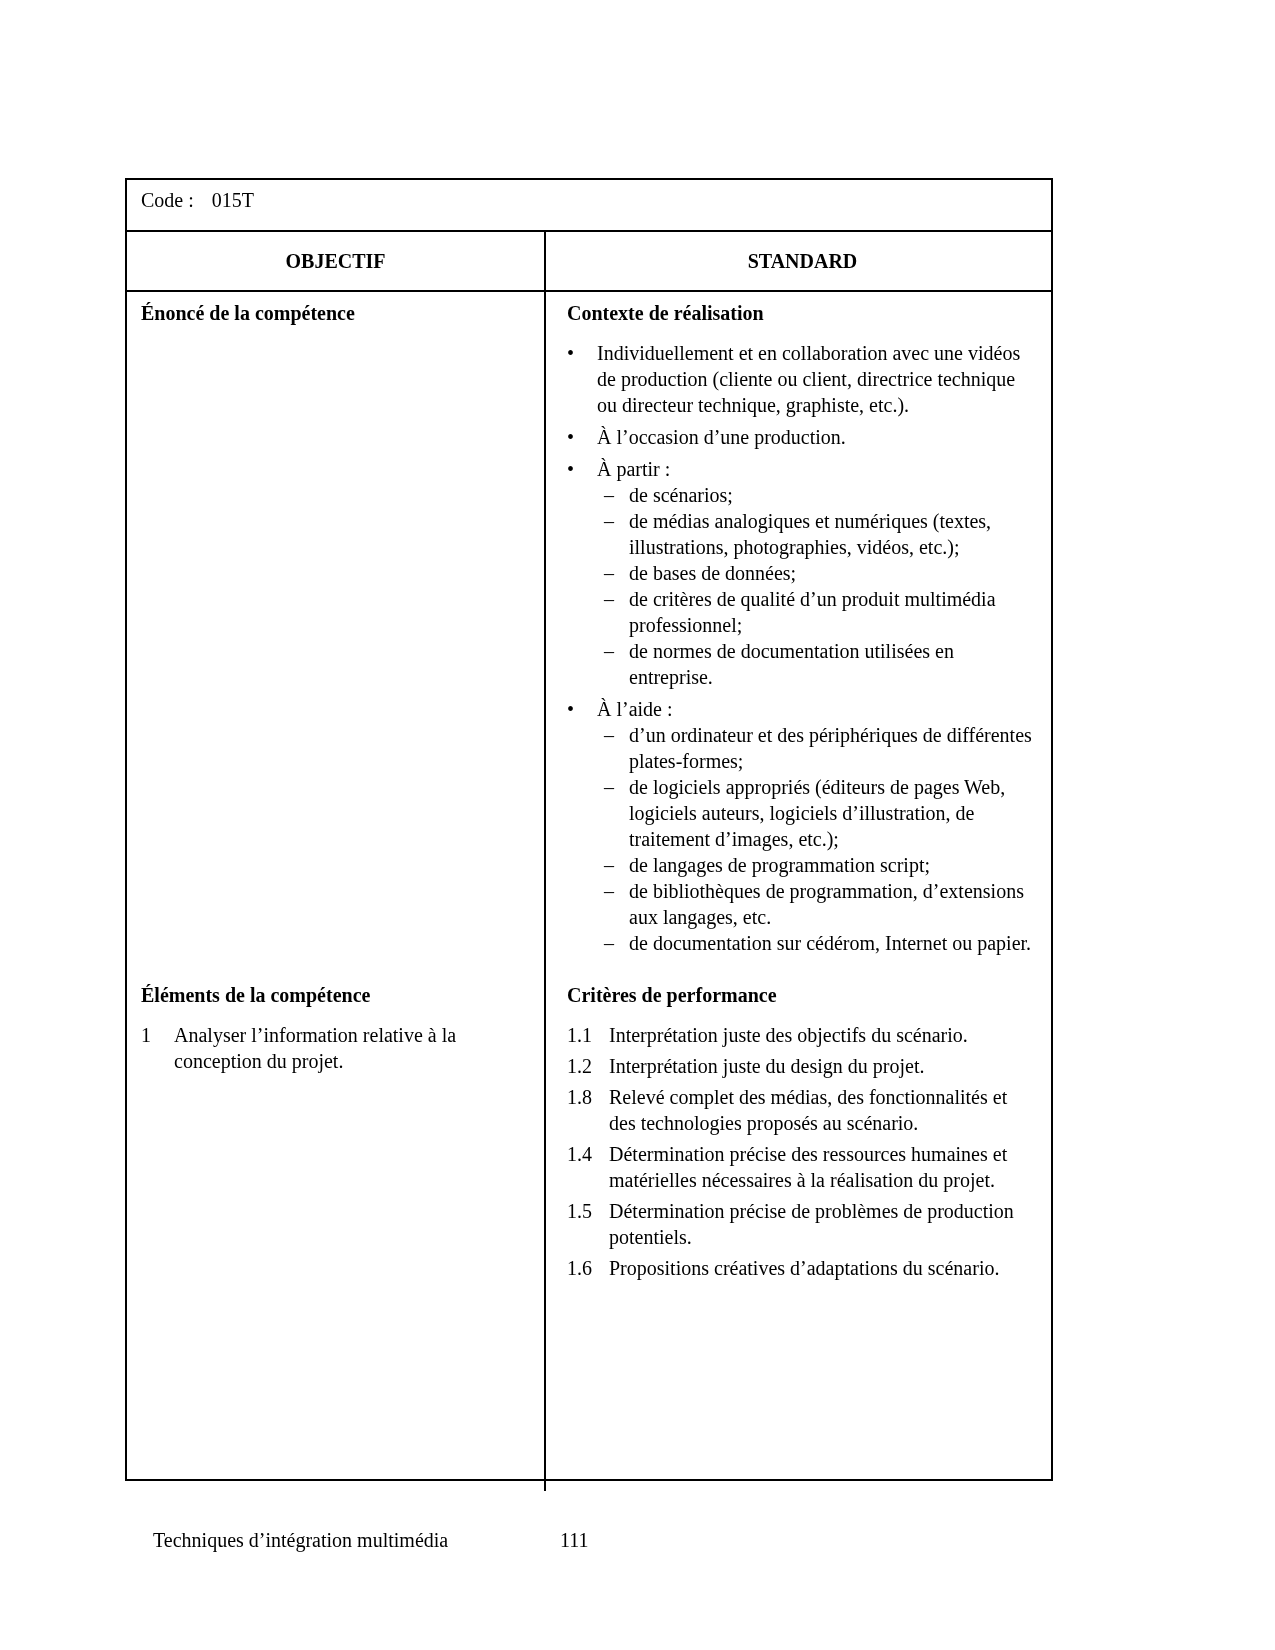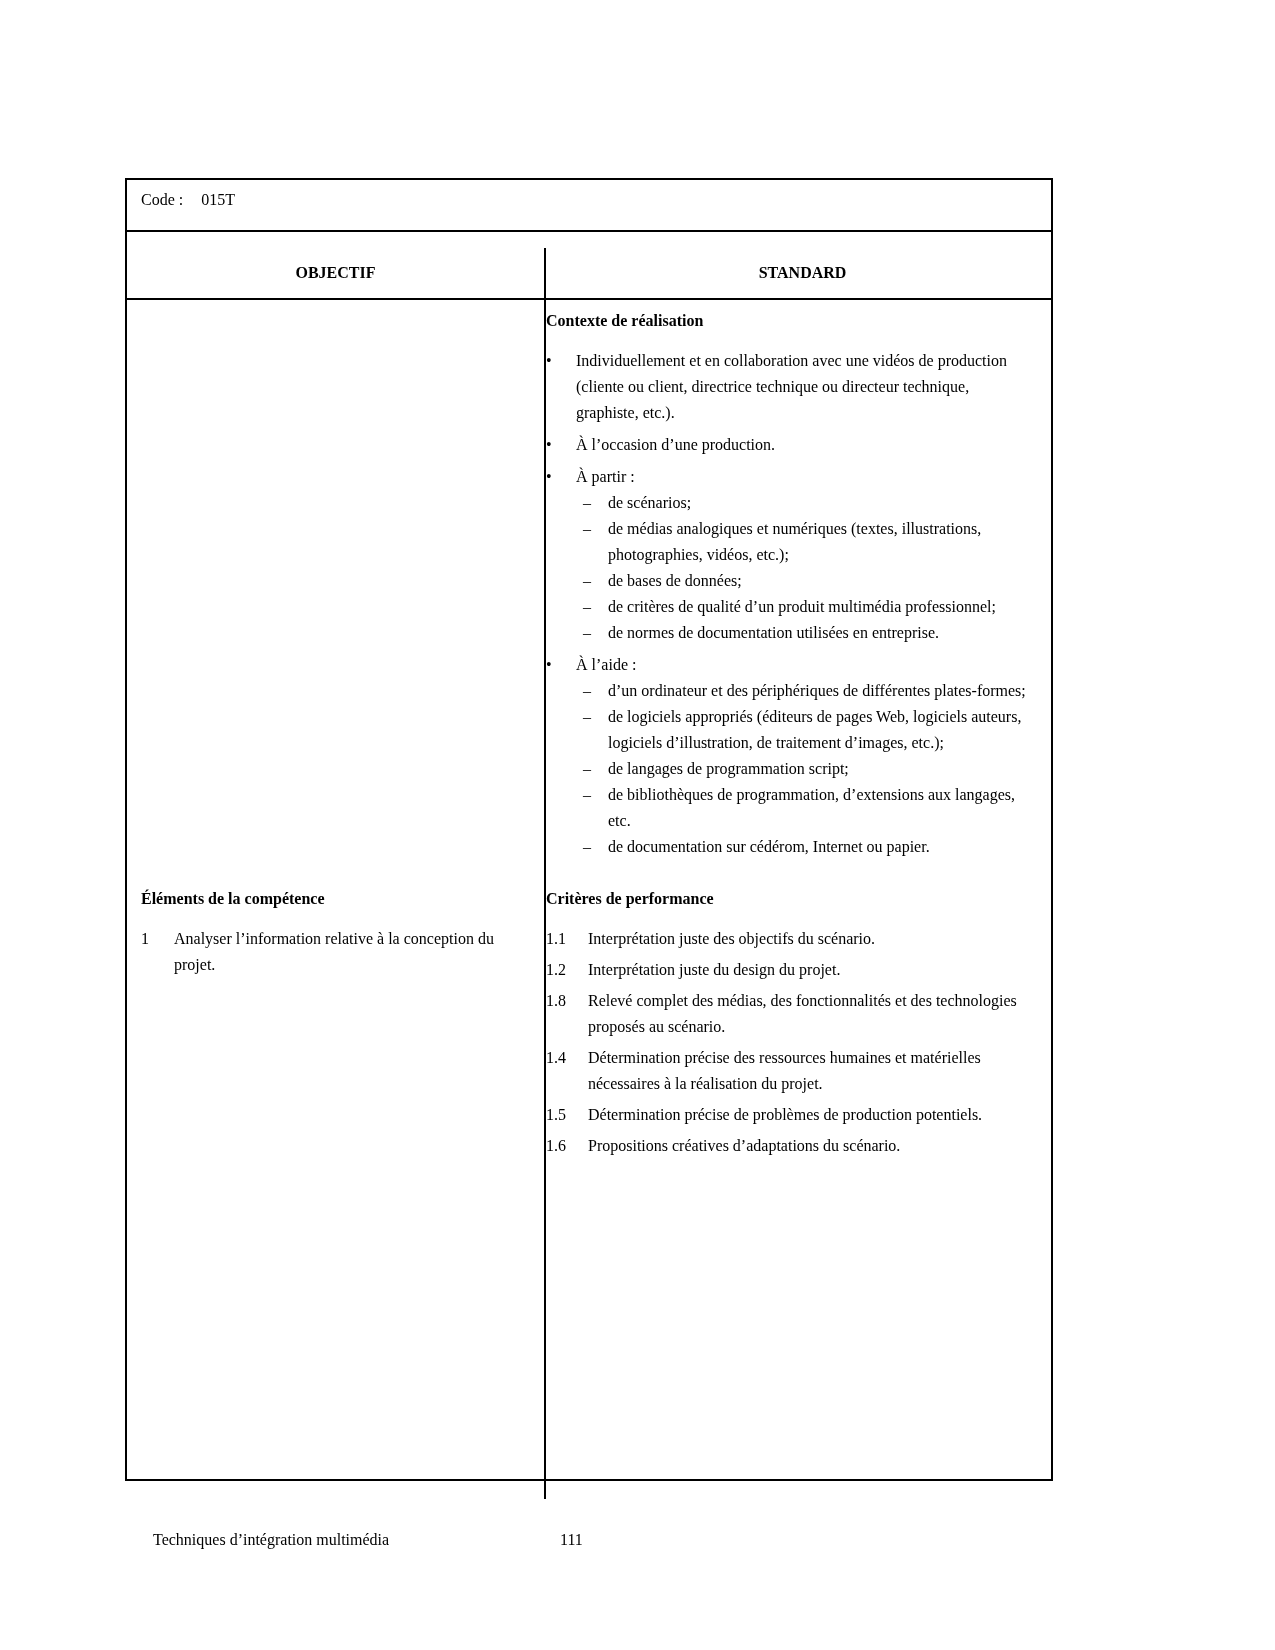--- a/index.html
+++ b/index.html
@@ -4,45 +4,44 @@
 <style>
   * { margin: 0; padding: 0; box-sizing: border-box; }
   html, body { background: #ffffff; }
   .page {
     position: relative;
     width: 1275px;
     height: 1650px;
     background: #ffffff;
     color: #000000;
     font-family: "Liberation Serif", "DejaVu Serif", serif;
-    font-size: 16px;
+    font-size: 20px;
     line-height: 26px;
     overflow: hidden;
   }
   .doc-table {
     position: absolute;
     left: 125px;
     top: 178px;
     width: 928px;
     height: 1303px;
     border: 2px solid #000000;
     background: #ffffff;
   }
   .code-row {
     height: 52px;
     border-bottom: 2px solid #000000;
     padding: 7px 0 0 14px;
   }
   .code-value { margin-left: 18px; }
   .header-row {
-    height: 52px;
+    height: 60px;
     border-bottom: 2px solid #000000;
     display: grid;
     grid-template-columns: 417px 1fr;
-    margin-top: 16px;
   }
   .header-cell {
     display: flex;
     align-items: center;
     justify-content: center;
     font-weight: bold;
   }
   .header-cell.right-col { border-left: 2px solid #000000; padding-left: 8px; }
   .body-grid {
     display: grid;
@@ -55,21 +54,21 @@
     border-left: 2px solid #000000;
     padding: 8px 16px 0 0;
   }
   .cell.row2 { padding-top: 26px; }
   .sec-title {
     font-weight: bold;
     margin-bottom: 14px;
   }
   .plain-text { margin: 0; }
   
-  .ctx-list { }
+  .ctx-list { padding-left: 21px; }
   .item { display: flex; }
   .item.bullet { margin-top: 6px; }
   .item.bullet.first { margin-top: 0; }
   .item.dash { margin-left: 37px; }
   .item .marker { flex: 0 0 auto; }
   .item.bullet .marker { width: 30px; }
   .item.dash .marker { width: 25px; }
   .item .txt { flex: 1 1 auto; }
   
   .num-item { display: flex; margin-bottom: 5px; }
@@ -100,20 +99,21 @@
     </div>
 
     <div class="header-row">
       <div class="header-cell left-col">OBJECTIF</div>
       <div class="header-cell right-col">STANDARD</div>
     </div>
 
     <div class="body-grid">
 
       <div class="cell left-col row1">
+        <div class="sec-title">Énoncé de la compétence</div>
       </div>
 
       <div class="cell right-col row1">
         <div class="ctx-list">
           <div class="sec-title">Contexte de réalisation</div>
 
           <div class="item bullet first">
             <span class="marker">•</span>
             <span class="txt">Individuellement et en collaboration avec une vidéos de production (cliente ou client, directrice technique ou directeur technique, graphiste, etc.).</span>
           </div>

